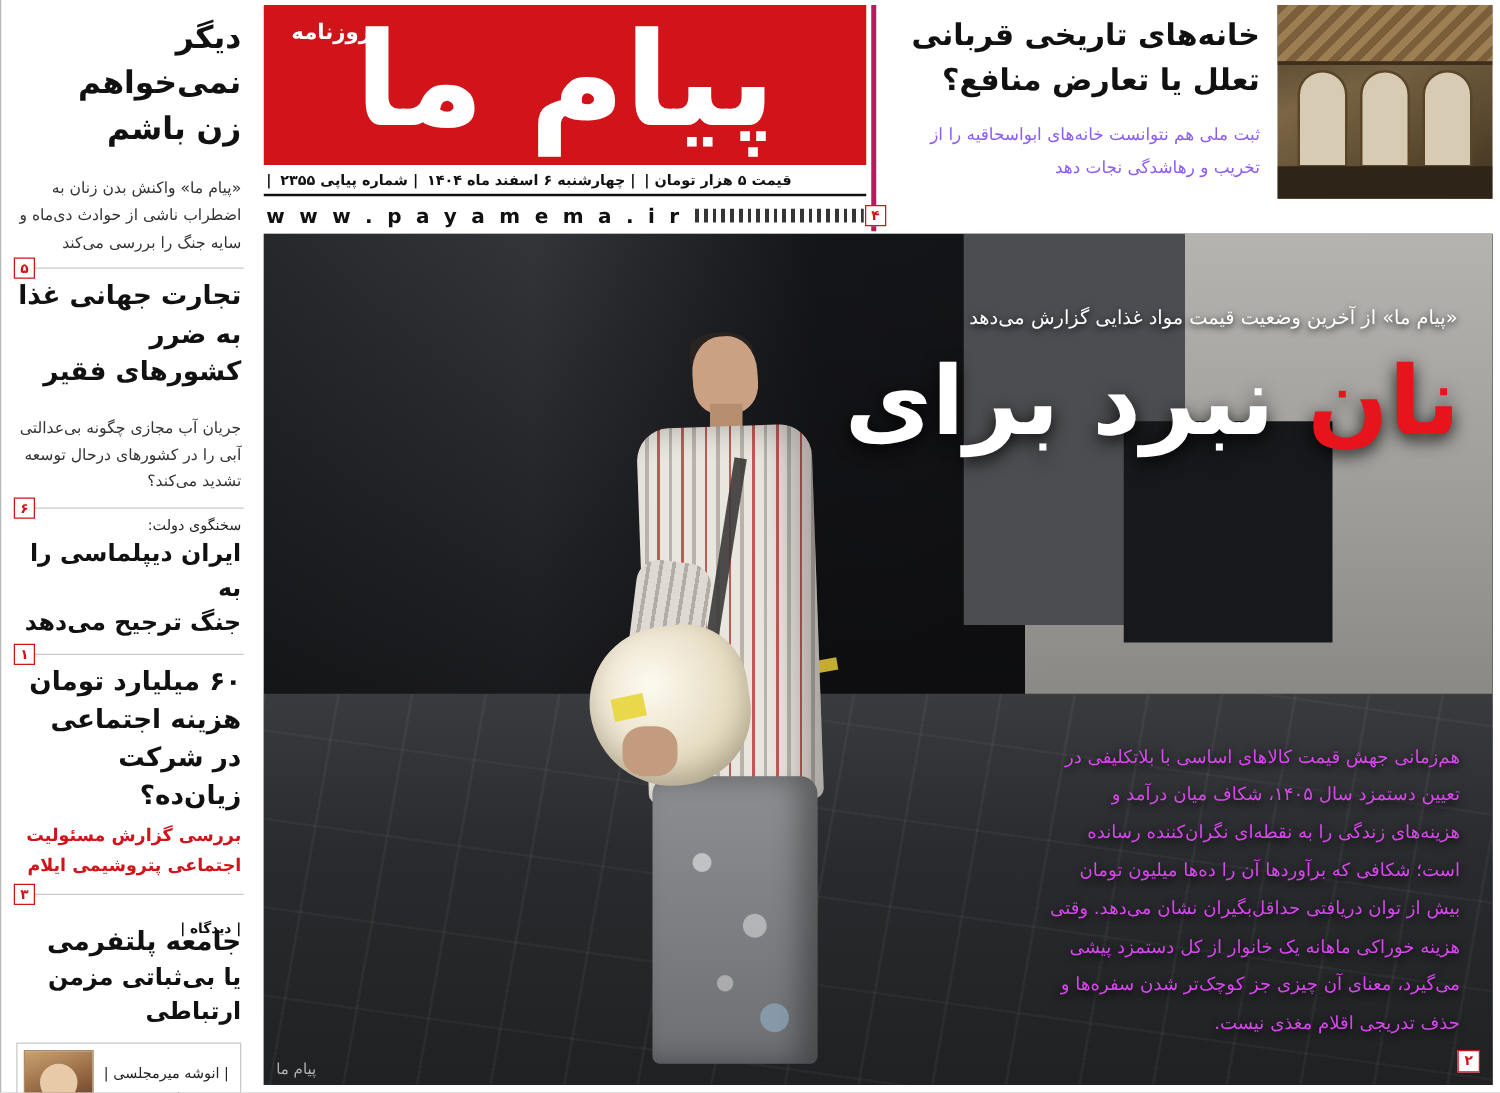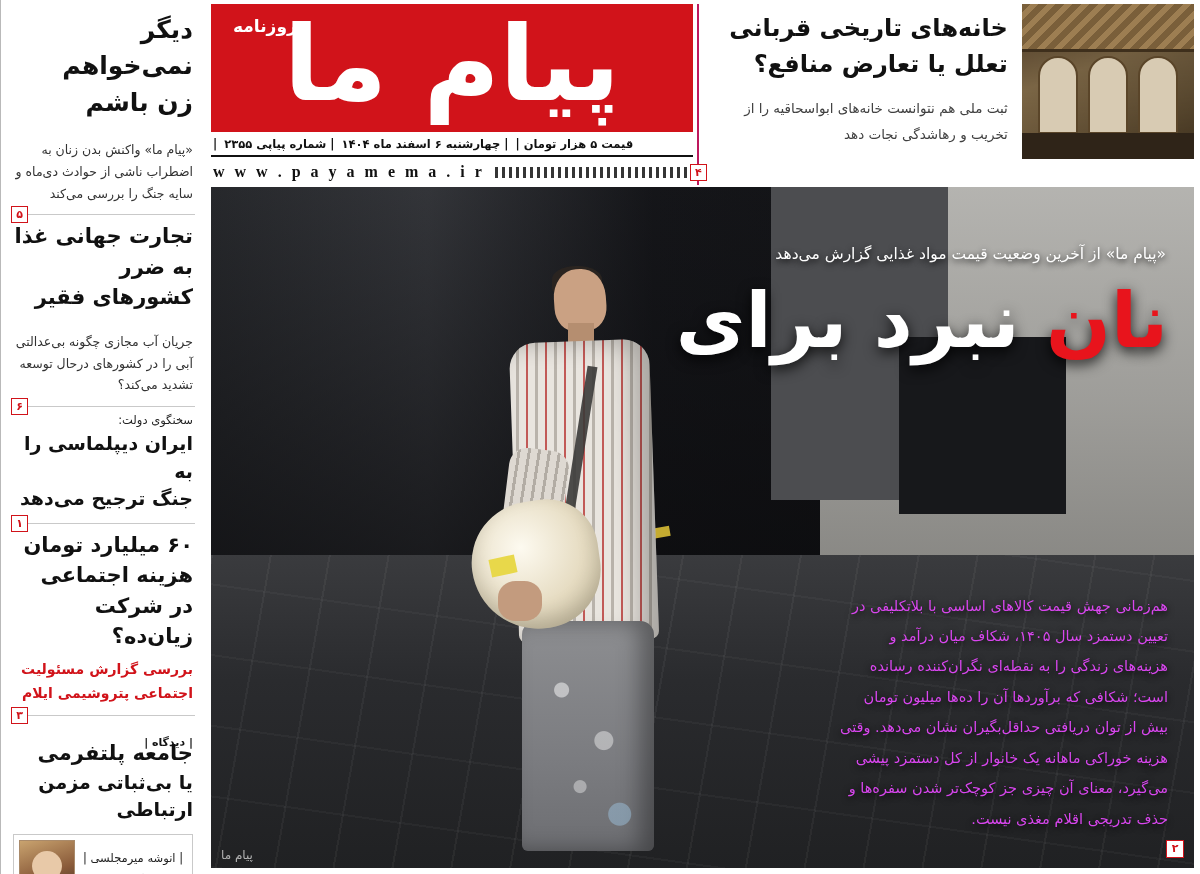--- a/index.html
+++ b/index.html
@@ -177,53 +177,52 @@
     border-bottom: 2px solid #111;
     font-weight: bold;
   }
   .logo-meta span { white-space: nowrap; }
   .logo-url {
     display: flex;
     flex-direction: row-reverse;
     align-items: center;
     gap: 10px;
     padding: 6px 2px 0 2px;
-    font-family: Liberation Serif, serif;
   }
   .url-text {
     font-size: 16px;
     letter-spacing: 3px;
     font-weight: bold;
     color: #111;
     direction: ltr;
   }
   .url-bars {
     flex: 1;
     height: 11px;
     background: repeating-linear-gradient(90deg,#111 0 3px,#fff 3px 7px);
     opacity: .85;
   }
 
   .head-story {
     width: 330px;
     padding: 6px 14px 0 10px;
     position: relative;
-    border-left: 2px solid #be185d;
+    border-left: 4px solid #be185d;
     margin-left: 4px;
   }
   .head-title {
     font-size: 24px;
     font-weight: bold;
     line-height: 1.5;
     text-align: right;
     color: #111;
   }
   .head-sub {
     font-size: 13.5px;
-    color: #404040;
+    color: #8b5cf6;
     line-height: 1.9;
     text-align: right;
     margin-top: 14px;
   }
   .head-pagenum {
     position: absolute;
     left: -9px; bottom: 4px;
     width: 17px; height: 17px;
     background: #fff;
     border: 1px solid #d1131a;

